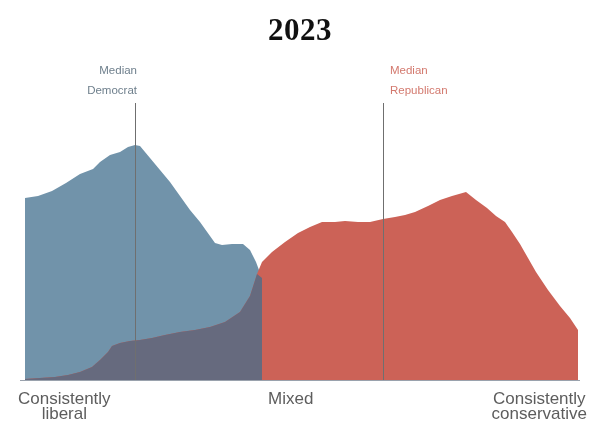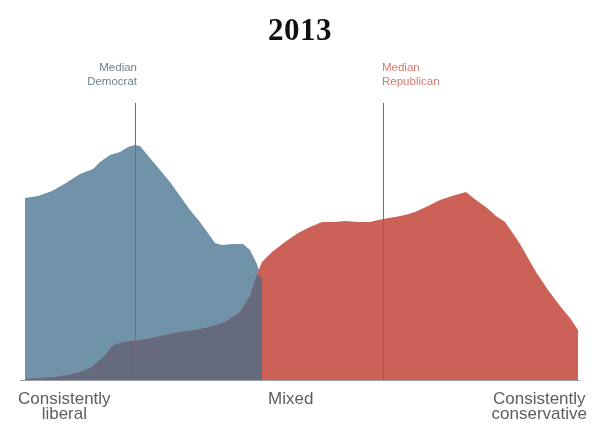--- a/index.html
+++ b/index.html
@@ -29,22 +29,23 @@
     font-family: "Liberation Serif", serif;
     font-weight: bold;
     font-size: 31px;
     letter-spacing: 0.5px;
     color: #111111;
     line-height: 36px;
   }
   .median-label {
     position: absolute;
     font-size: 11.5px;
-    line-height: 14px;
+    line-height: 20px;
     white-space: pre-line;
+    margin-left: 8px;
   }
   .median-label.dem {
     color: #6e7f8c;
     right: 463px;
     top: 60px;
     text-align: right;
   }
   .median-label.rep {
     color: #d3796e;
     left: 382px;
@@ -68,21 +69,21 @@
     top: 0;
     width: 600px;
     height: 431px;
   }
 </style>
 </head>
 <body>
 
 <div id="chart-root">
 
-  <div class="chart-title">2013</div>
+  <div class="chart-title">2023</div>
 
   <svg class="plot" viewBox="0 0 600 431">
 
     <polygon fill="#7193aa" points="25,380 25,198 38,196 52,191 66,183 80,174 93,169 100,162 110,155
               120,152 128,147 135,145 140,146 150,158 160,170 170,182 180,196
               190,210 200,222 210,236 215,243 222,245 232,244 243,244 250,250
               256,262 262,278 262,380"></polygon>
 
     <polygon fill="#cc6257" points="25,379 40,378 55,377 68,375 80,372 92,367 100,360 108,352 112,346
               120,343 130,341 140,340 152,338 165,335 180,332 195,330 210,327

